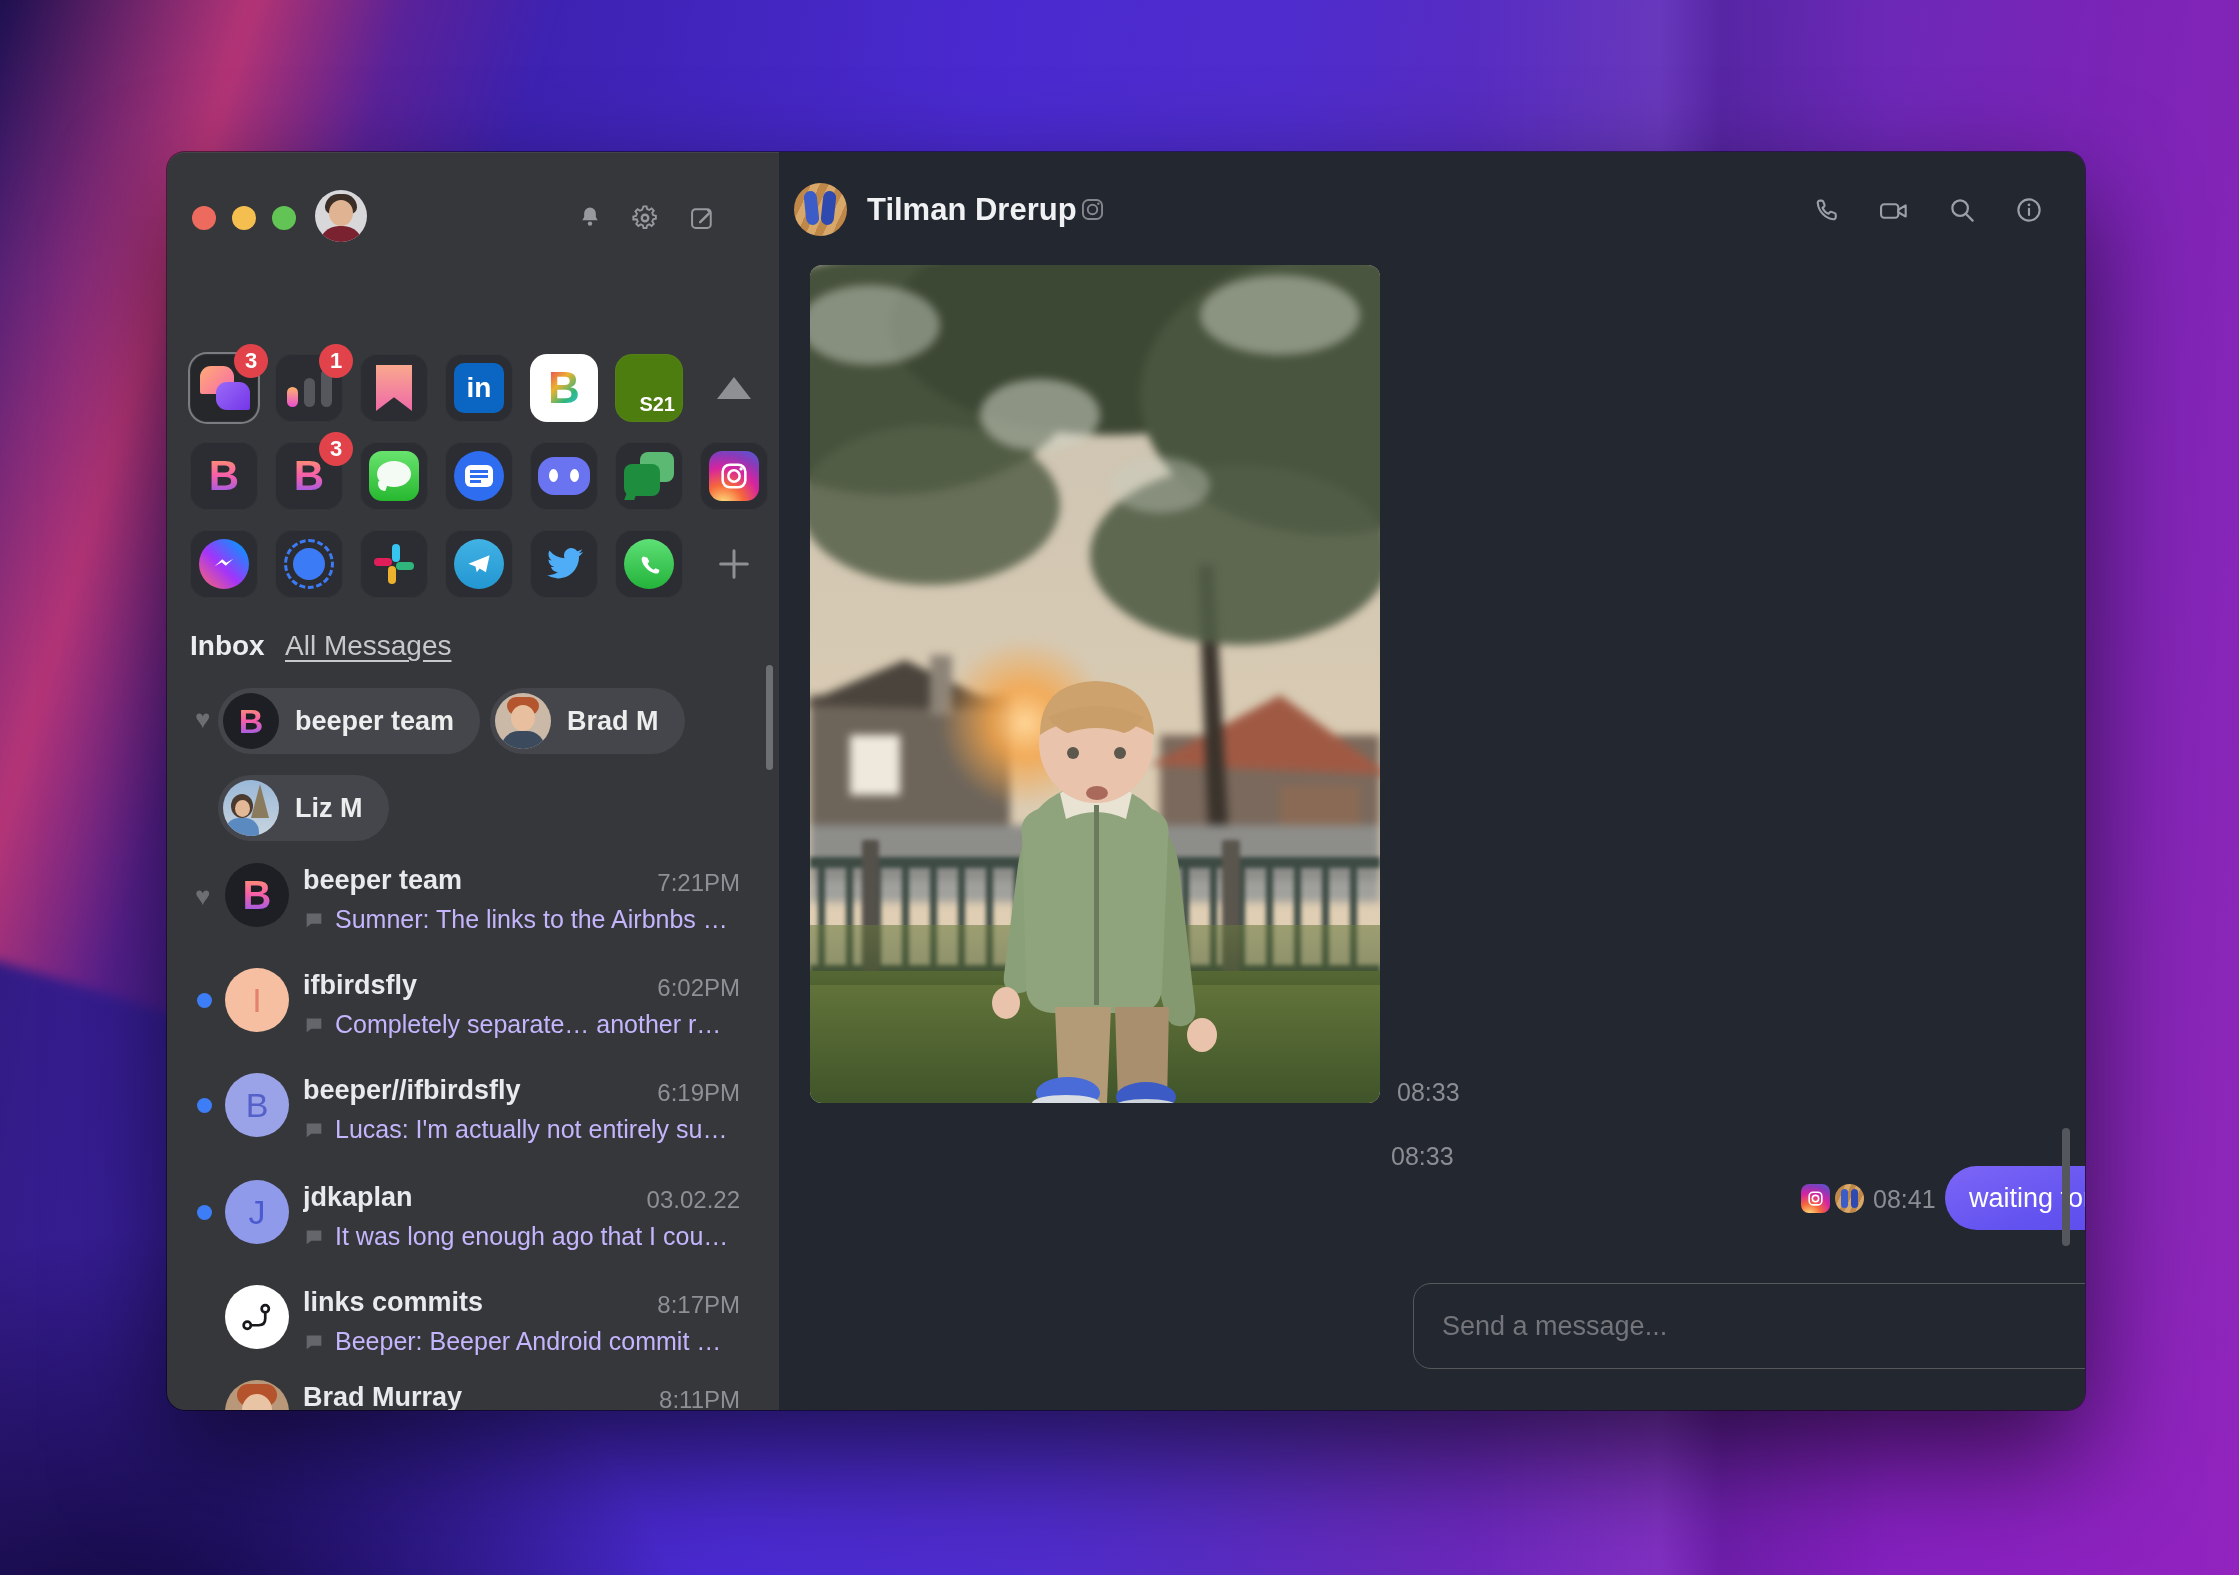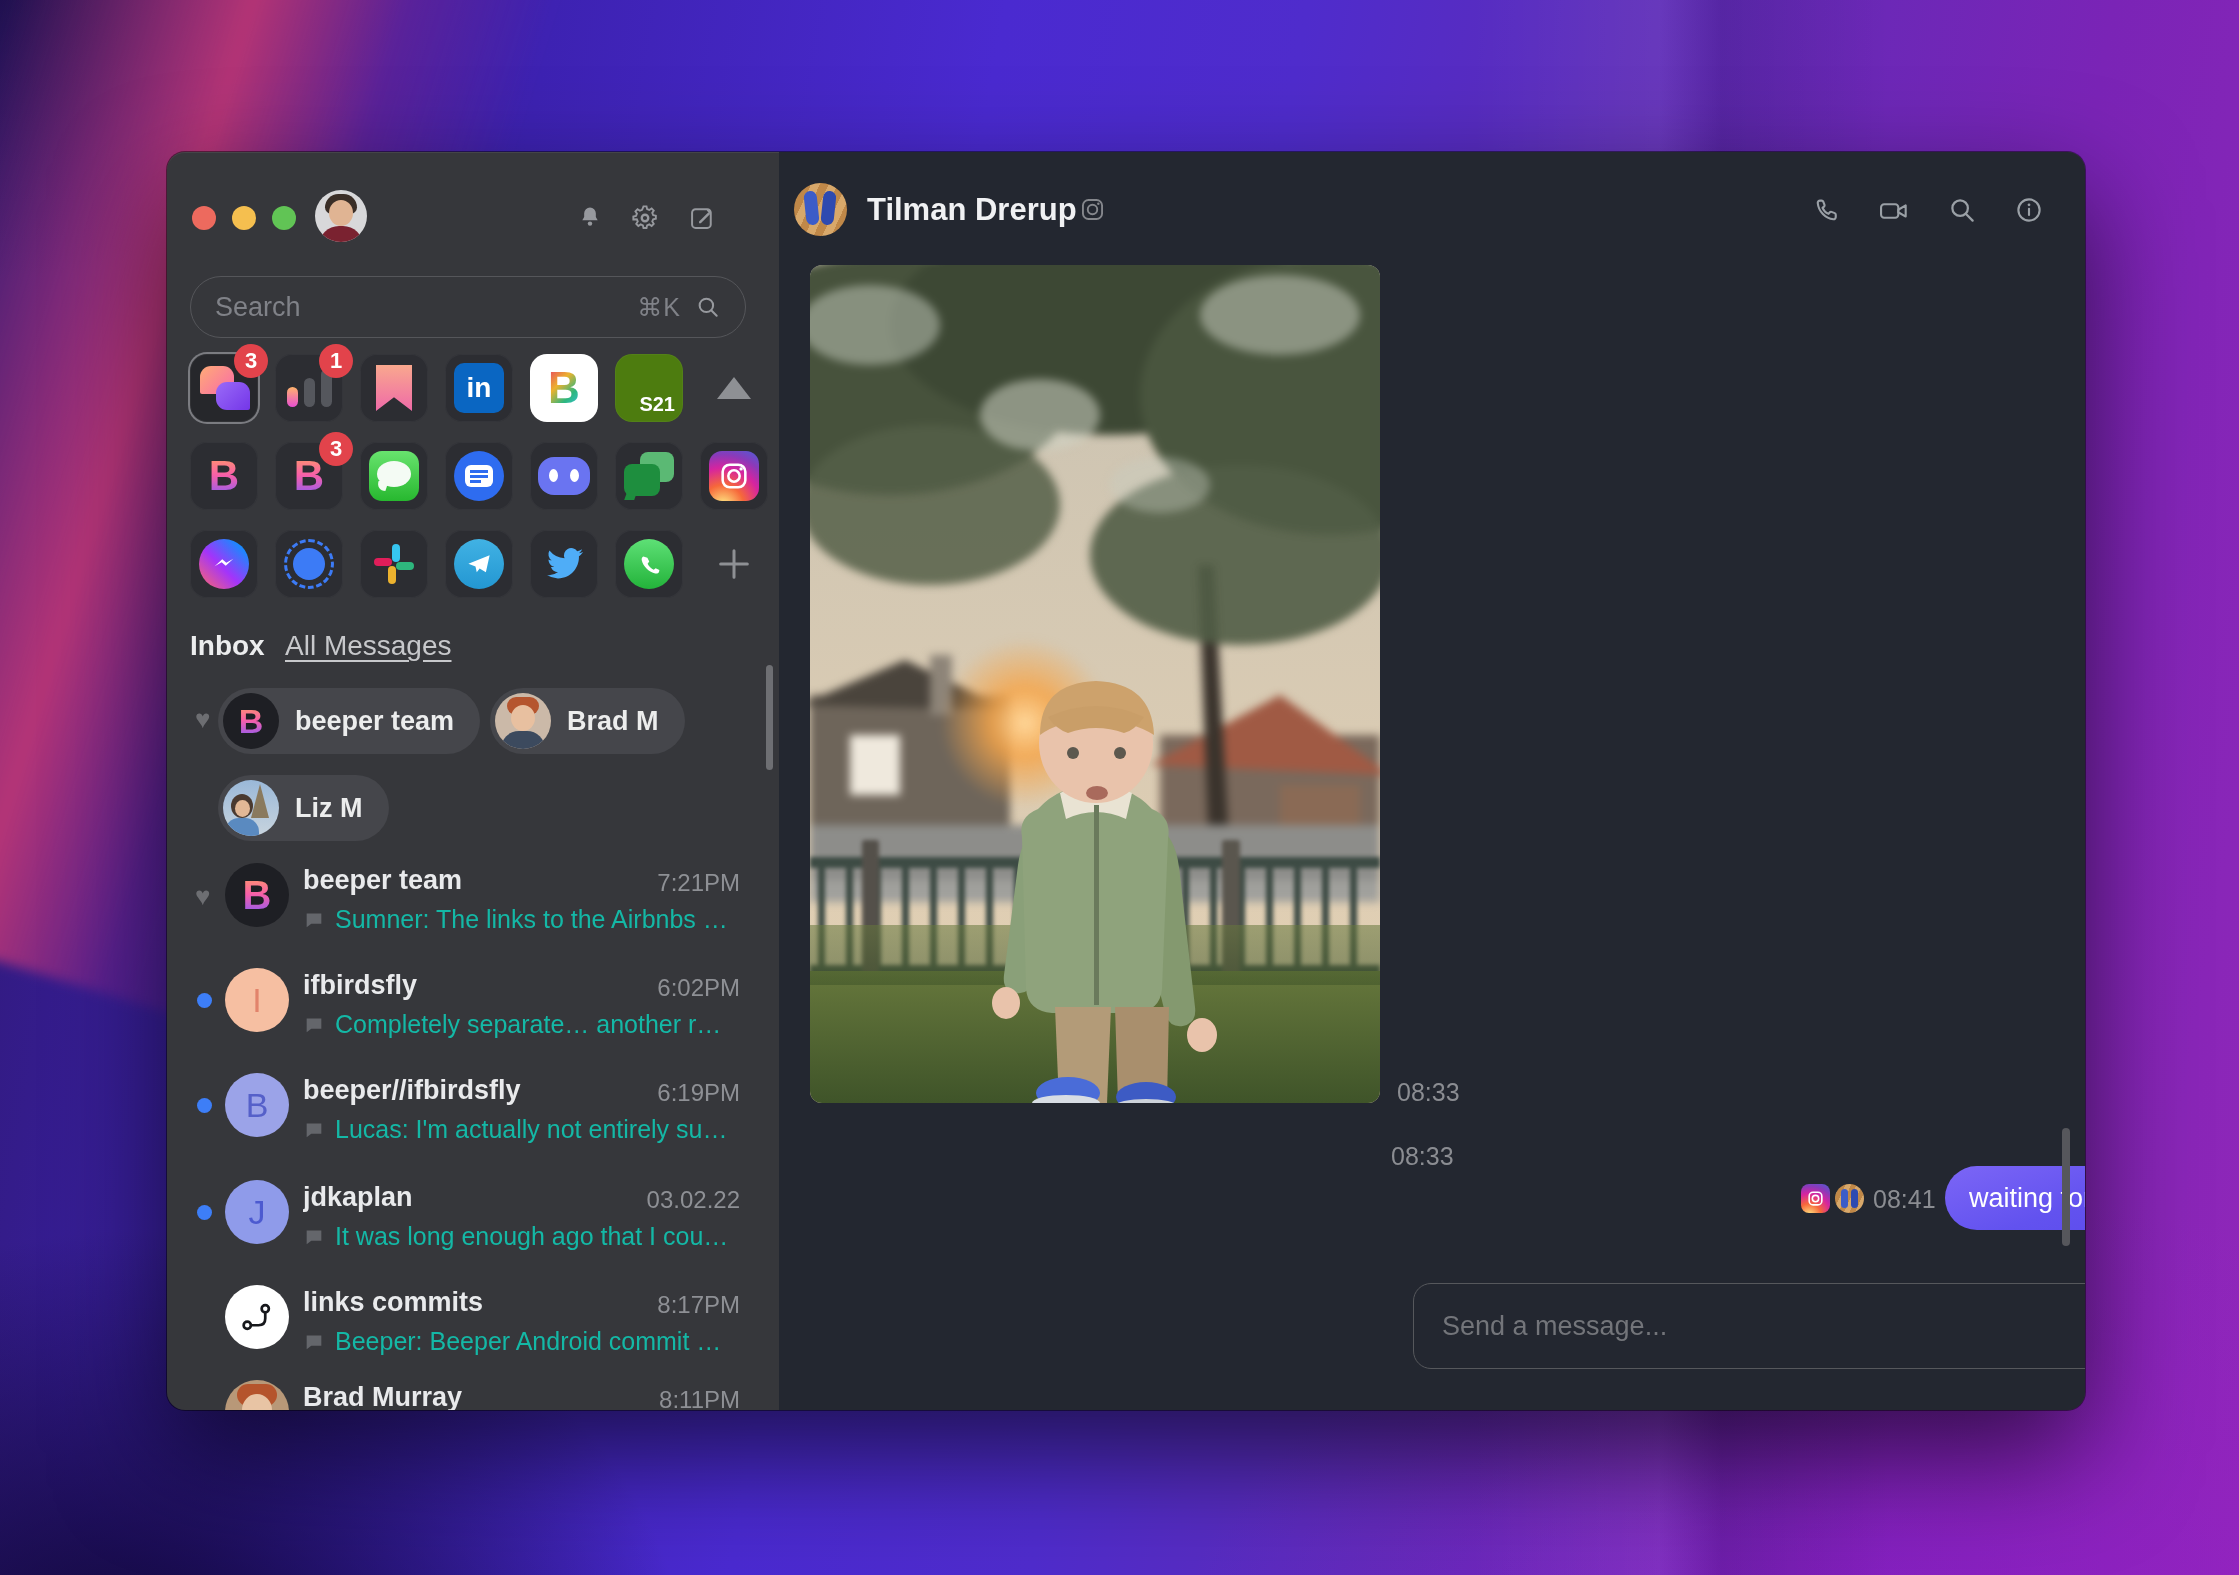--- a/index.html
+++ b/index.html
@@ -46,21 +46,21 @@
   .tab-inbox{color:#ecedee;font-size:28px;font-weight:700}
   .tab-all{color:#c7c8cb;font-size:28px;text-decoration:underline;text-underline-offset:5px}
 
   
   .pill{position:absolute;height:66px;border-radius:33px;background:#45464b;display:flex;align-items:center;gap:16px;padding:0 26px 0 5px;color:#eceded;font-weight:700;font-size:27px;white-space:nowrap}
   .pav{width:56px;height:56px;border-radius:50%;flex:0 0 auto;overflow:hidden;position:relative}
 
   
   .row-name{color:#e9eaec;font-size:27px;font-weight:700;white-space:nowrap;overflow:hidden;max-width:330px}
   .row-time{color:#8e9095;font-size:24px}
-  .row-prev{color:#14b8a6;font-size:25px;white-space:nowrap;overflow:hidden;max-width:408px}
+  .row-prev{color:#c4b5fd;font-size:25px;white-space:nowrap;overflow:hidden;max-width:408px}
   .avatar{width:64px;height:64px;border-radius:50%;overflow:hidden;position:relative;display:flex;align-items:center;justify-content:center}
   .dot{width:15px;height:15px;border-radius:50%;background:#3D7EF7}
   .heart{color:#6d6e72;font-size:26px}
 
   
   .chat-title{color:#f0f1f3;font-size:31px;font-weight:700}
 
   
   .in-bubble{background:#3a3d44;color:#eceef0;font-size:27px;border-radius:29px;height:58px;display:flex;align-items:center;padding:0 26px;white-space:nowrap}
   .time{color:#8b8d92;font-size:25px}
@@ -110,30 +110,20 @@
           </svg>
       </div>
       <div class="abs gico" style="left:521px;top:52px">
         <svg width="28" height="28" viewBox="0 0 24 24" fill="none" stroke="currentColor" stroke-width="1.7" stroke-linecap="round">
             <rect x="3.5" y="4.5" width="16" height="16" rx="3"></rect>
             <path d="M9.5 15l8-8 1.5 1.5-8 8H9.5V15z" fill="currentColor" stroke="none"></path>
             <path d="M17 5.5l2 2"></path>
           </svg>
       </div>
 
-      <div class="abs searchbar">
-        <input placeholder="Search" style="">
-        <span class="kbd">⌘K</span>
-        <span class="gico">
-          <svg width="26" height="26" viewBox="0 0 24 24" fill="none" stroke="currentColor" stroke-width="1.9" stroke-linecap="round">
-              <circle cx="10.5" cy="10.5" r="6.2"></circle>
-              <path d="M15.2 15.2 20 20"></path>
-            </svg>
-        </span>
-      </div>
 
       <div class="tile sel" style="left:23px;top:202px">
         <div style="position:relative;width:52px;height:48px">
           <div class="bub" style="left:2px;top:2px;width:34px;height:28px;background:linear-gradient(135deg,#ffab76,#f86aa8);border-bottom-left-radius:2px"></div>
           <div class="bub" style="left:18px;top:18px;width:34px;height:28px;background:linear-gradient(135deg,#9a6bf8,#7436e8);border-bottom-right-radius:2px"></div>
         </div>
         <div class="badge">3</div>
       </div>
 
       <div class="tile" style="left:108px;top:202px">

